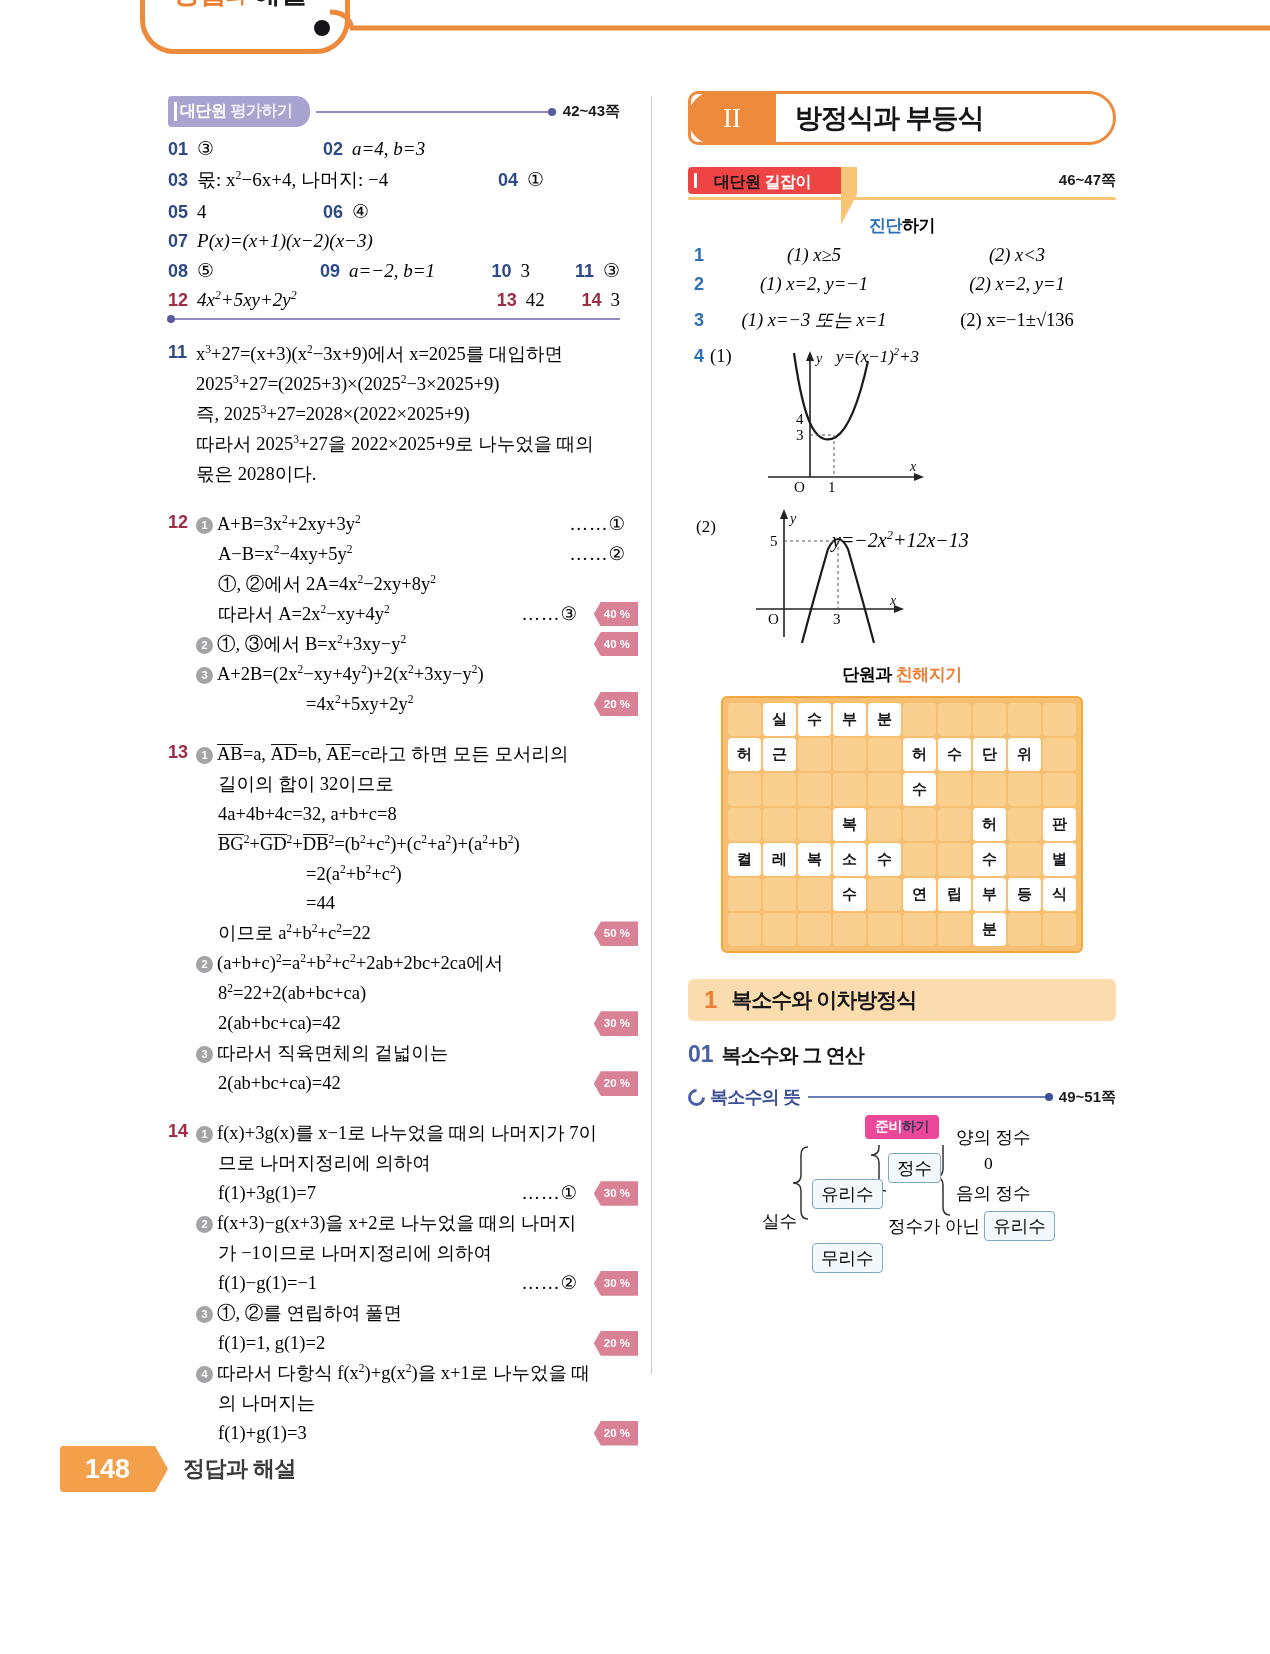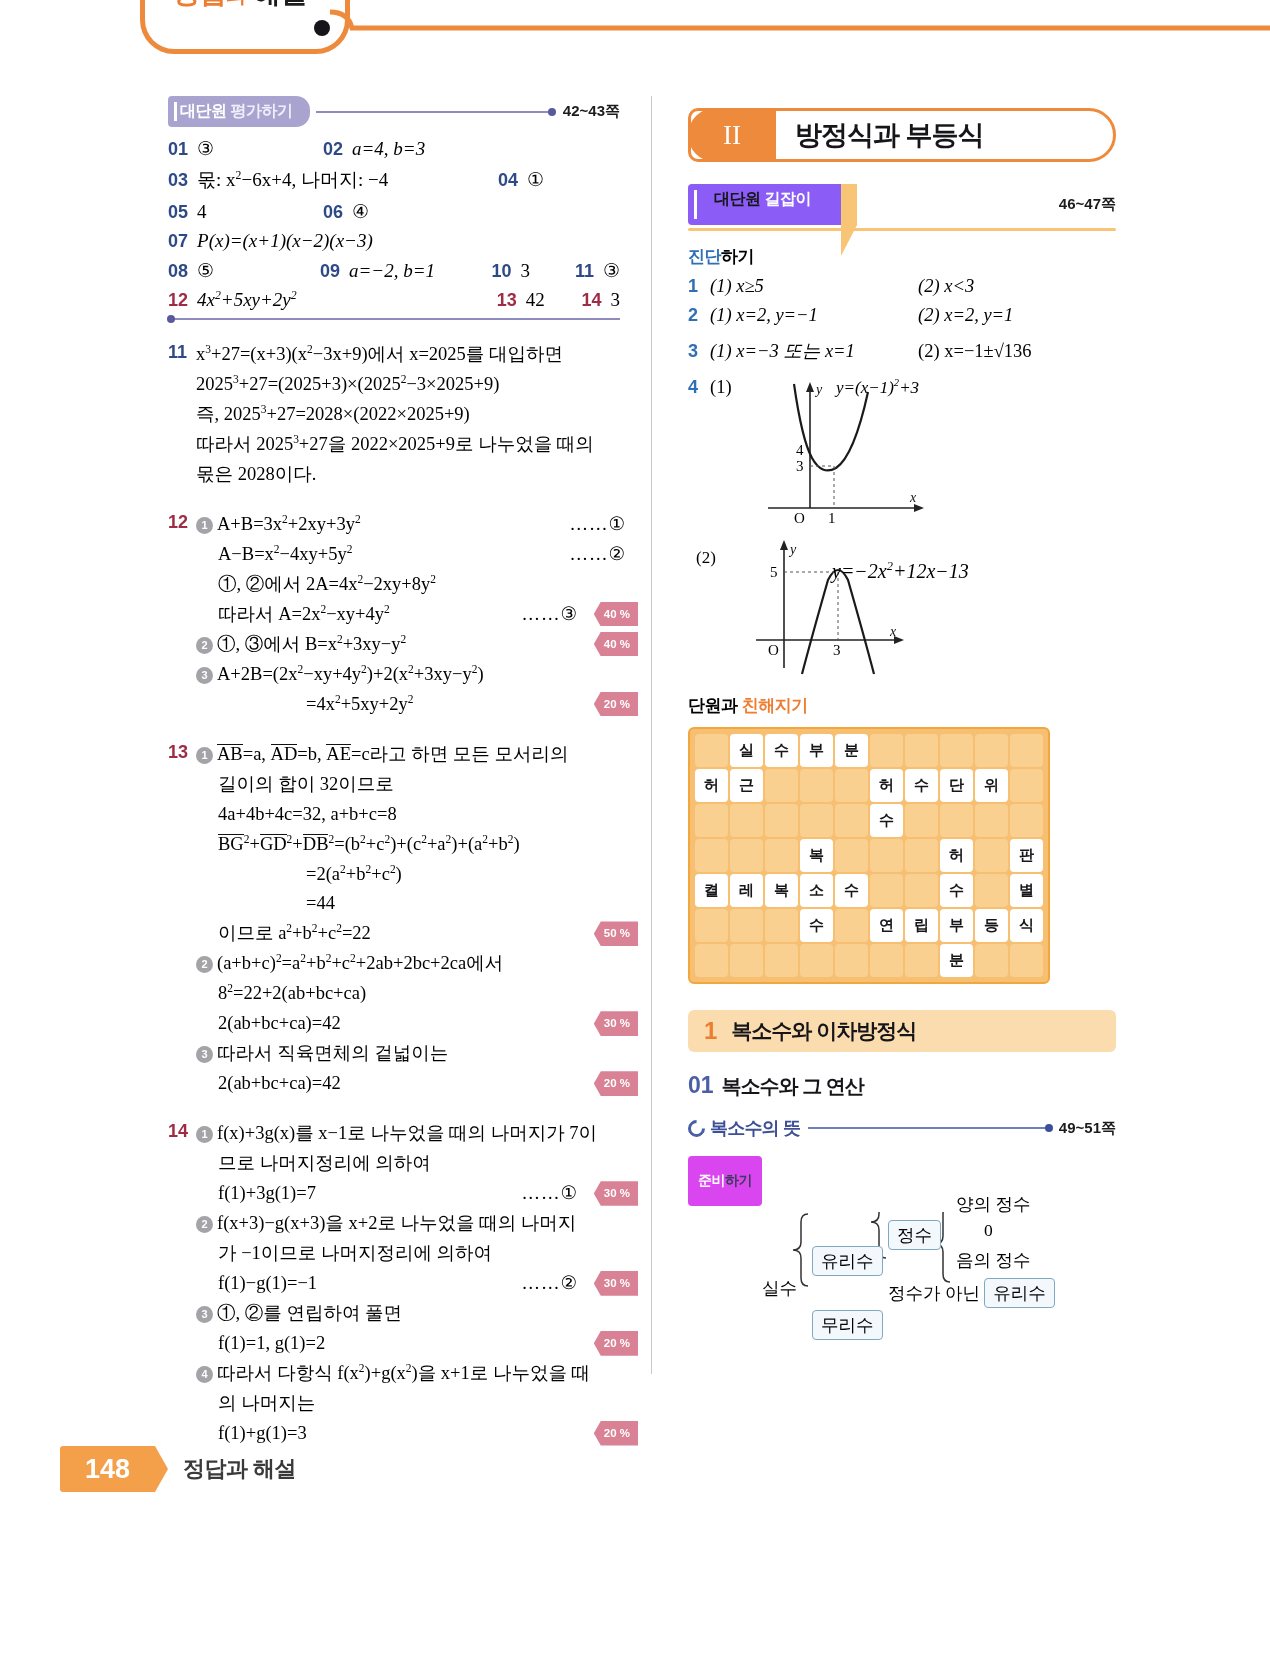--- a/index.html
+++ b/index.html
@@ -26,21 +26,21 @@
     position:absolute; left:32px; top:8px;
     font-family:"Liberation Sans", sans-serif;
     font-weight:bold; font-size:28px; letter-spacing:-1px; white-space:nowrap;
   }
   #banner-text .o { color:#ED7D31; }
   #banner-text .k { color:#ED7D31; font-size:21px; }
   #banner-text .b { color:#1b1b1b; }
 
   
   #col-left  { position:absolute; left:168px; top:96px; width:452px; }
-  #col-right { position:absolute; left:688px; top:108px; width:428px; }
+  #col-right { position:absolute; left:688px; top:91px; width:428px;text-align:center; }
   #divider { position:absolute; left:651px; top:96px; width:1px; height:1278px; background:#c9c9cf; }
 
   
   .tag-purple{
     display:inline-block; background:#A9A4CF; color:#fff;
     border-radius:4px 14px 14px 4px; padding:5px 18px 5px 0;
     font-family:"Liberation Sans", sans-serif; font-weight:bold; font-size:16px;
     letter-spacing:-.5px; position:relative;
   }
   .tag-purple .hl { color:#efeefa; }
@@ -115,22 +115,22 @@
     display:flex; align-items:center; justify-content:center;
     color:#fff; font-family:"Liberation Serif", serif; font-size:27px;
   }
   .unit-title{
     margin-left:104px; font-family:"Liberation Sans", sans-serif;
     font-weight:bold; font-size:27px; letter-spacing:-1px; color:#16161a;
   }
 
   
   .tag-orange{
-    display:inline-block; position:relative; background:#8b5cf6;
-    padding:5px 30px 15px 14px;
+    display:inline-block; position:relative; background:#ef4444;
+    padding:5px 30px 1px 14px;
     font-family:"Liberation Sans", sans-serif; font-weight:bold; font-size:16px;
     letter-spacing:-.5px; color:#16161a; border-radius:4px 0 0 4px;
   }
   .tag-orange:after{
     content:""; position:absolute; right:-16px; top:0; width:0; height:100%;
     border-left:16px solid #F8C577; border-bottom:31px solid transparent;
   }
   .tag-orange .hl{ color:#fff; }
   .tag-orange:before{
     content:""; position:absolute; left:6px; top:6px; bottom:6px; width:3px; background:#fff;
@@ -196,24 +196,24 @@
   .topic-title{
     font-family:"Liberation Sans", sans-serif; font-weight:bold; font-size:18px;
     letter-spacing:-.8px; color:#3D4F96; white-space:nowrap;
   }
   .topic-line{ flex:1; height:1.6px; background:#6d7fba; margin:0 8px; position:relative; }
   .topic-line:after{
     content:""; position:absolute; right:-2px; top:-3.5px; width:8px;height:8px;
     border-radius:50%; background:#3D4F96;
   }
   .tag-lav{
-    display:inline-block; background:#d946ef; color:#3b3b5c;
-    border-radius:4px; padding:16px 10px;
+    display:inline-block; background:#ec4899; color:#3b3b5c;
+    border-radius:4px; padding:3px 10px;
     font-family:"Liberation Sans", sans-serif; font-weight:bold; font-size:14px;
-    letter-spacing:-.5px; margin-top:16px;
+    letter-spacing:-.5px; margin-top:6px;
   }
   .tag-lav .hl{ color:#fff; }
 
   
   .tree{ position:relative; height:150px; margin-top:6px; font-size:17.5px; }
   .tree .lab{ position:absolute; white-space:nowrap; }
   .boxed{
     border:1.3px solid #7FA8C4; background:#F2F8FB; border-radius:4px;
     padding:2px 8px; white-space:nowrap;
   }

